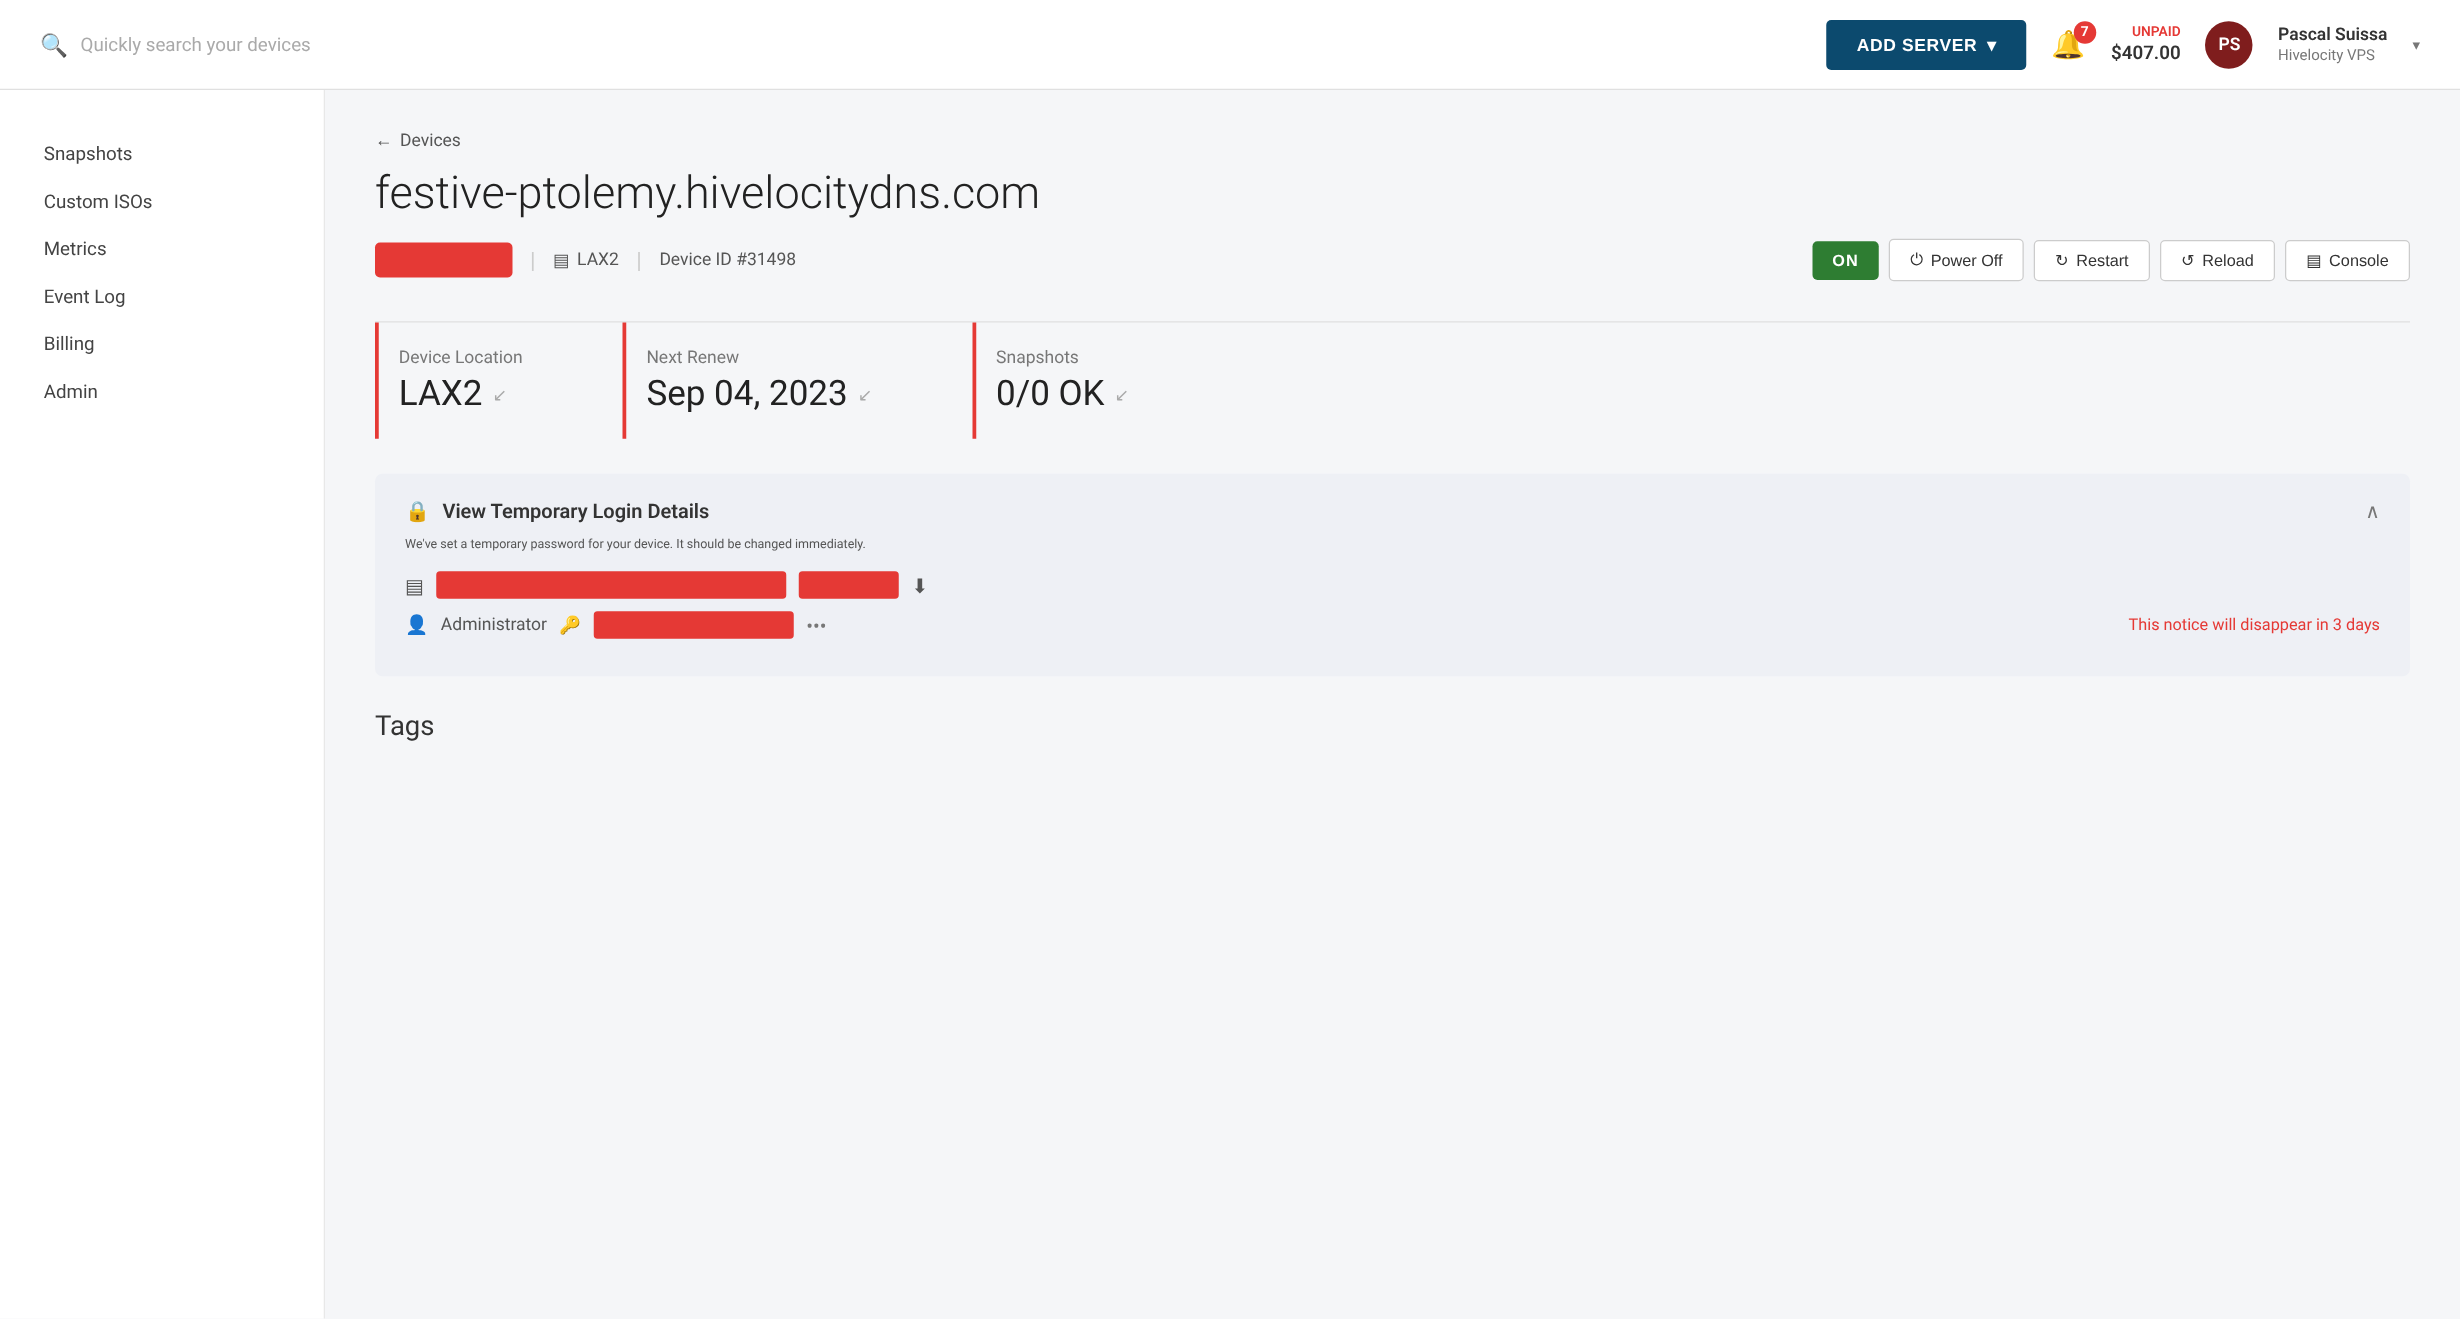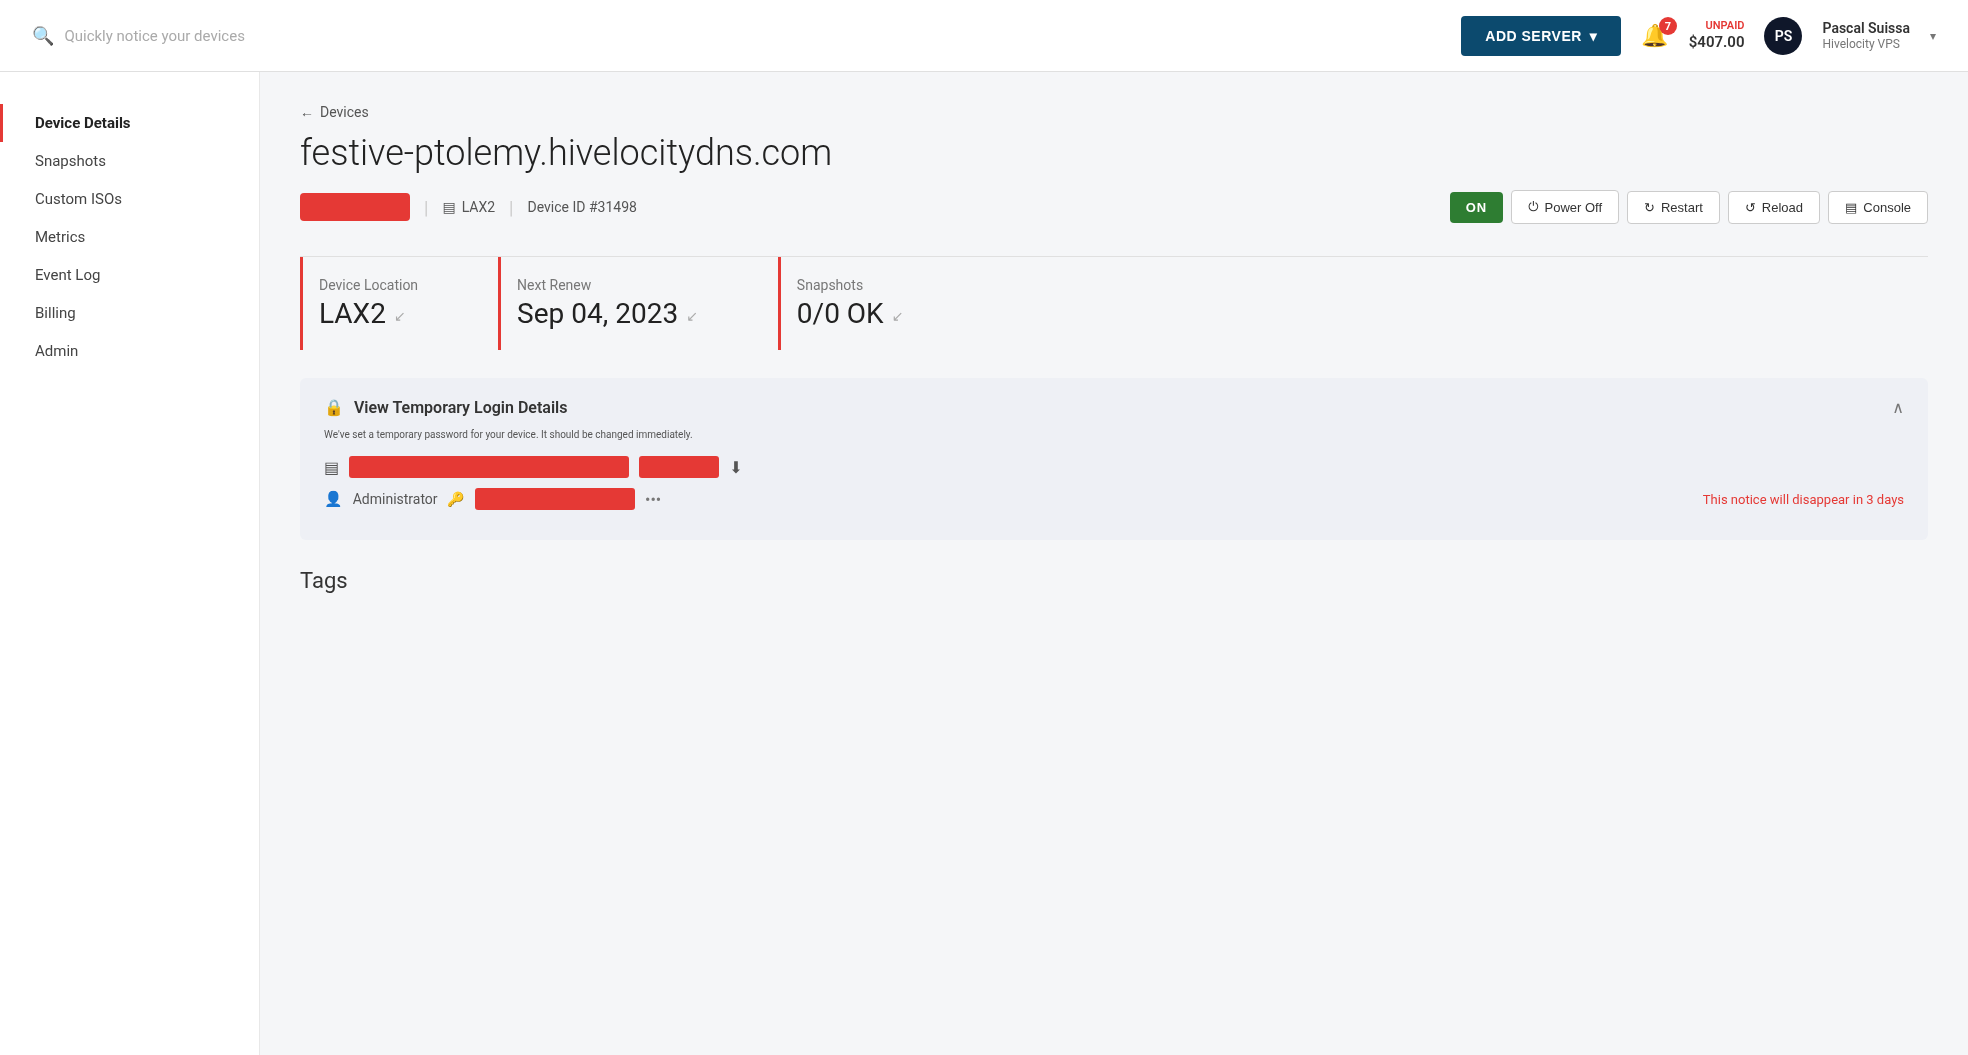--- a/index.html
+++ b/index.html
@@ -79,21 +79,21 @@
     }
     .billing-amount {
       font-size: 15px;
       font-weight: 600;
       color: #333;
     }
     .user-avatar {
       width: 38px;
       height: 38px;
       border-radius: 50%;
-      background: #0f172a;
+      background: #7f1d1d;
       color: #fff;
       display: flex;
       align-items: center;
       justify-content: center;
       font-size: 14px;
       font-weight: 600;
     }
     .user-info {
       line-height: 1.3;
     }
@@ -333,21 +333,21 @@
       font-weight: 400;
       color: #333;
     }
   </style>
 </head>
 <body>
 
 <header class="header">
   <div class="search-area">
     <span class="search-icon-wrap">🔍</span>
-    <span class="search-placeholder">Quickly notice your devices</span>
+    <span class="search-placeholder">Quickly search your devices</span>
   </div>
   <div class="header-right">
     <button class="add-server-btn">
       <span>ADD SERVER</span>
       <span>▾</span>
     </button>
     <div class="notification-wrap">
       <span style="font-size:22px;">🔔</span>
       <span class="notification-badge">7</span>
     </div>
@@ -360,23 +360,20 @@
       <div class="user-name">Pascal Suissa</div>
       <div class="user-company">Hivelocity VPS</div>
     </div>
     <span class="chevron-down">▾</span>
   </div>
 </header>
 
 <div class="main-container">
 
   <aside class="sidebar">
-    <div class="sidebar-item active">
-      <span>Device Details</span>
-    </div>
     <div class="sidebar-item">
       <span>Snapshots</span>
     </div>
     <div class="sidebar-item">
       <span>Custom ISOs</span>
     </div>
     <div class="sidebar-item">
       <span>Metrics</span>
     </div>
     <div class="sidebar-item">

